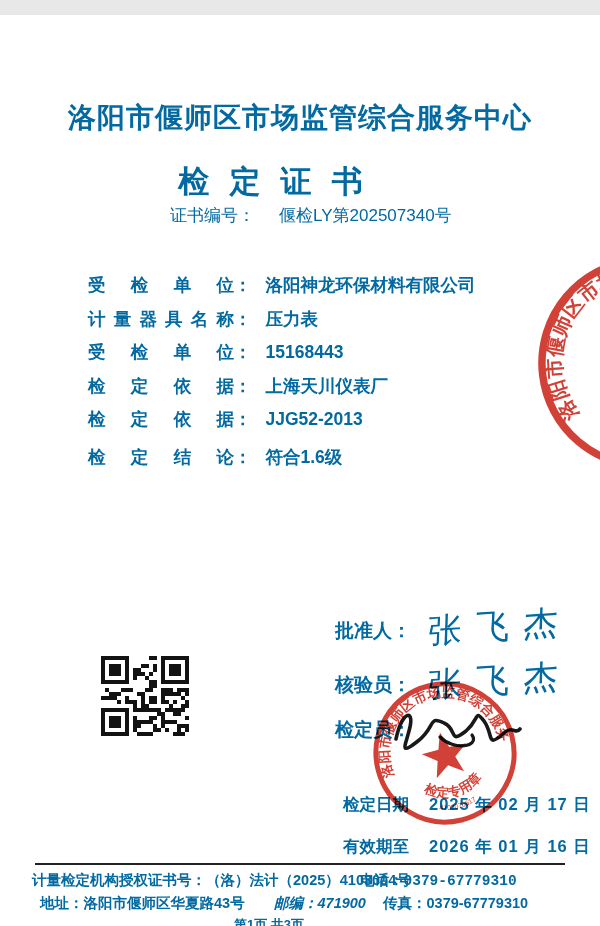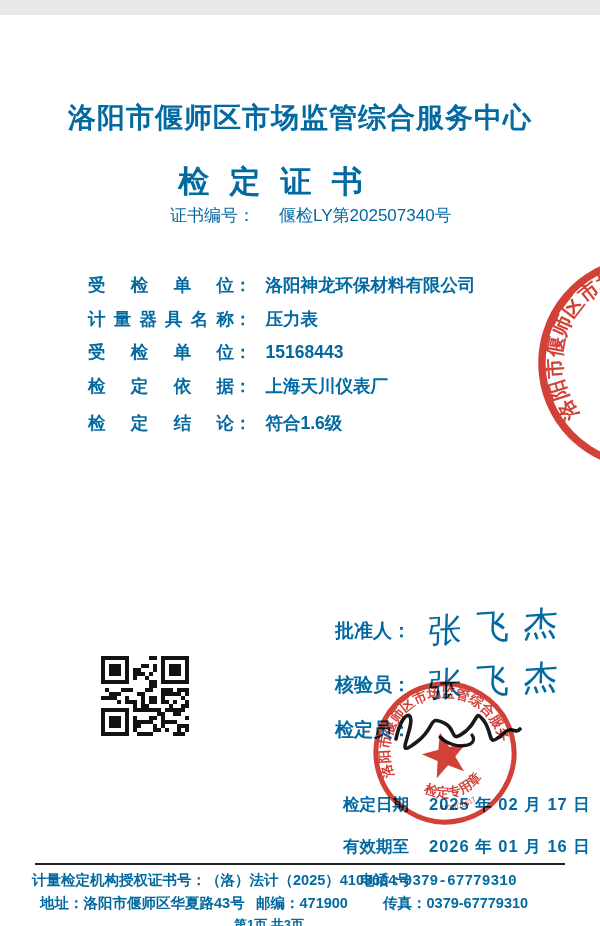--- a/index.html
+++ b/index.html
@@ -51,21 +51,21 @@
   
   .qr{position:absolute;left:101px;top:641px;}
   
   .foot-rule{position:absolute;top:848px;left:35px;width:530px;border-top:2px solid #222;}
   .foot-row{position:absolute;left:0;width:600px;font-size:14.5px;font-weight:bold;white-space:nowrap;}
   .foot-row1{top:856px;}
   .foot-row2{top:879px;}
   .fr-auth{position:absolute;left:32px;}
   .fr-phone{position:absolute;left:360px;font-family:Liberation Mono, monospace;}
   .fr-addr{position:absolute;left:40px;}
-  .fr-zip{position:absolute;left:256px;}
+  .fr-zip{position:absolute;left:274px;font-style:italic;}
   .fr-fax{position:absolute;left:383px;text-align:right;}
   .page-info{
     position:absolute;top:901px;left:8px;width:522px;text-align:center;
     font-size:13px;font-weight:bold;
   }
 </style>
 </head>
 <body>
 
 <div class="page">
@@ -81,20 +81,23 @@
       <span class="flabel">受检单位</span><span class="fcolon">：</span><span class="fvalue">洛阳神龙环保材料有限公司</span>
     </div>
     <div class="frow">
       <span class="flabel">计量器具名称</span><span class="fcolon">：</span><span class="fvalue">压力表</span>
     </div>
     <div class="frow">
       <span class="flabel">受检单位</span><span class="fcolon">：</span><span class="fvalue">15168443</span>
     </div>
     <div class="frow">
       <span class="flabel">检定依据</span><span class="fcolon">：</span><span class="fvalue">上海天川仪表厂</span>
+    </div>
+    <div class="frow">
+      <span class="flabel">检定依据</span><span class="fcolon">：</span><span class="fvalue">JJG52-2013</span>
     </div>
     <div class="frow gap">
       <span class="flabel">检定结论</span><span class="fcolon">：</span><span class="fvalue">符合1.6级</span>
     </div>
   </div>
 
   <div class="sig-row" style="top:594px;">
     <span>批准人：</span><span class="sig-name">张飞杰</span>
   </div>
   <div class="sig-row" style="top:648px;">

